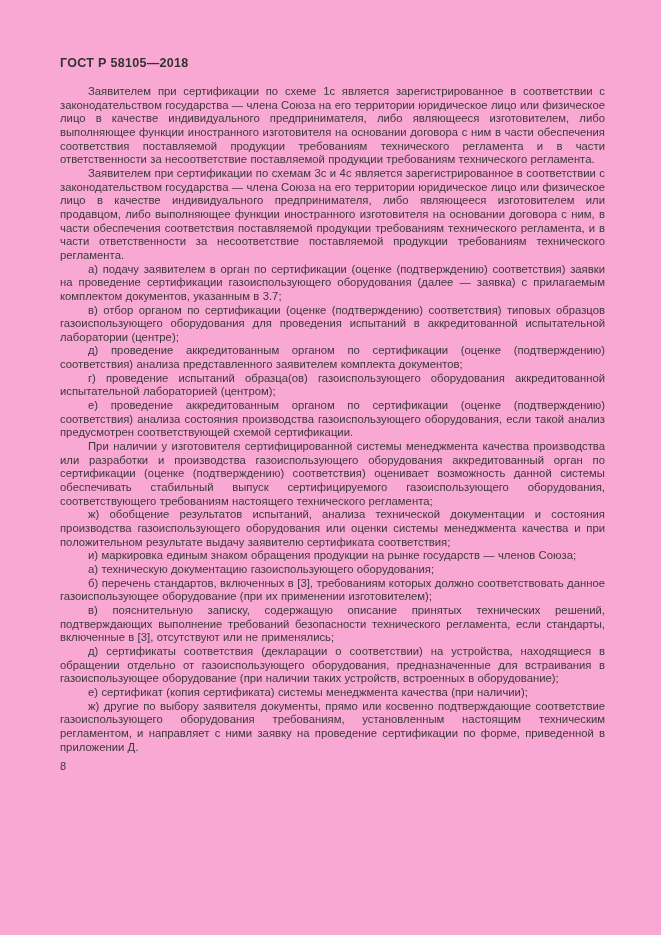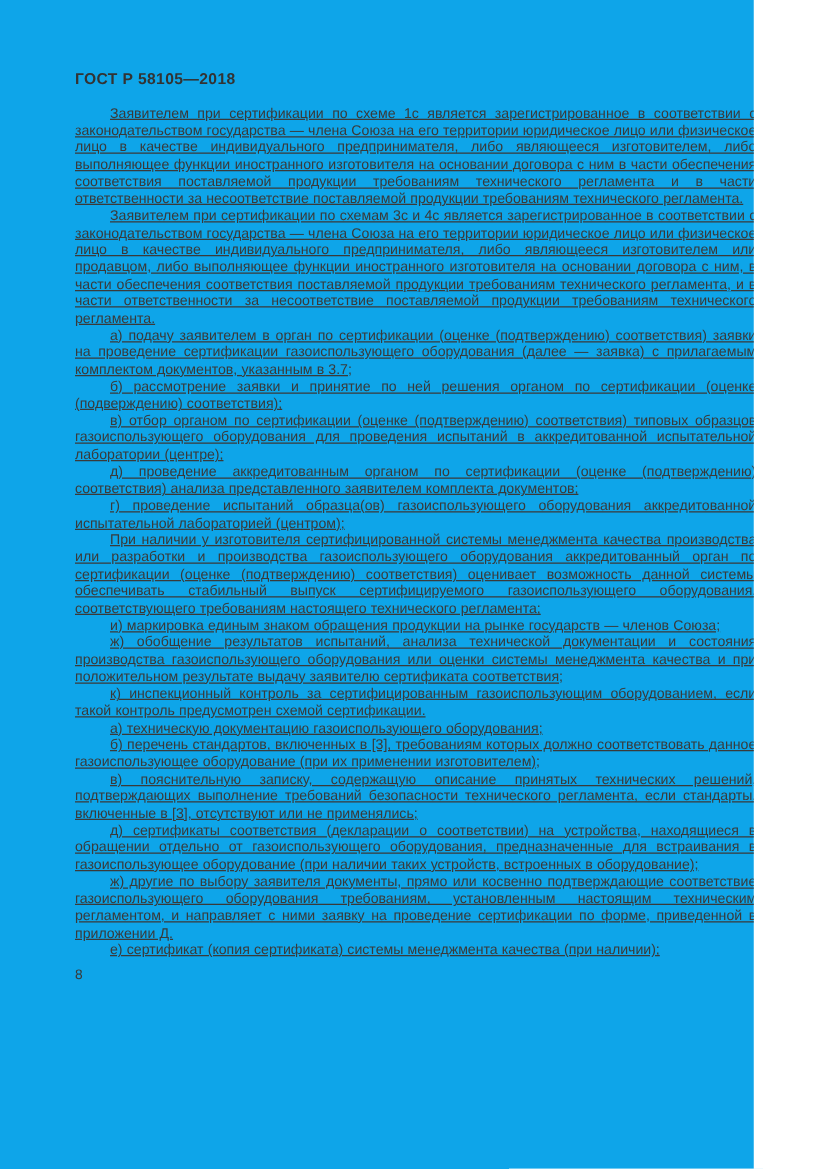--- a/index.html
+++ b/index.html
@@ -2,39 +2,38 @@
 <html lang="ru"><head>
 <meta charset="utf-8">
 <style>
   html, body {
     margin: 0;
     padding: 0;
     background: #ffffff;
   }
   .page {
     position: relative;
-    width: 603px;
+    width: 661px;
     height: 935px;
-    background: #0ea5e9;
+    background: #f9a8d4;
     box-sizing: border-box;
     padding: 56px 56px 0 60px;
     font-family: "Liberation Sans", "DejaVu Sans", sans-serif;
     color: #3a3a3a;
     overflow: hidden;
   }
   .doc-header {
     font-size: 12.5px;
     font-weight: bold;
     color: #333333;
     letter-spacing: 0.3px;
     margin-bottom: 15px;
   }
   .doc-body {
     width: 545px;
-    text-decoration: underline;
   }
   .doc-body p.para {
     margin: 0;
     font-size: 11.3px;
     line-height: 13.65px;
     text-align: justify;
     text-indent: 28px;
     color: #3a3a3a;
     word-spacing: 0.2px;
   }
@@ -47,30 +46,29 @@
 </head>
 <body>
 
 <div class="page">
   <div class="doc-header">ГОСТ Р 58105—2018</div>
 
   <div class="doc-body" id="doc-body">
       <p class="para">Заявителем при сертификации по схеме 1с является зарегистрированное в соответствии с законодательством государства — члена Союза на его территории юридическое лицо или физическое лицо в качестве индивидуального предпринимателя, либо являющееся изготовителем, либо выполняющее функции иностранного изготовителя на основании договора с ним в части обеспечения соответствия поставляемой продукции требованиям технического регламента и в части ответственности за несоответствие поставляемой продукции требованиям технического регламента.</p>
       <p class="para">Заявителем при сертификации по схемам 3с и 4с является зарегистрированное в соответствии с законодательством государства — члена Союза на его территории юридическое лицо или физическое лицо в качестве индивидуального предпринимателя, либо являющееся изготовителем или продавцом, либо выполняющее функции иностранного изготовителя на основании договора с ним, в части обеспечения соответствия поставляемой продукции требованиям технического регламента, и в части ответственности за несоответствие поставляемой продукции требованиям технического регламента.</p>
       <p class="para">а)  подачу заявителем в орган по сертификации (оценке (подтверждению) соответствия) заявки на проведение сертификации газоиспользующего оборудования (далее — заявка) с прилагаемым комплектом документов, указанным в 3.7;</p>
-      <p class="para">б)  рассмотрение заявки и принятие по ней решения органом по сертификации (оценке (подверждению) соответствия);</p>
       <p class="para">в)  отбор органом по сертификации (оценке (подтверждению) соответствия) типовых образцов газоиспользующего оборудования для проведения испытаний в аккредитованной испытательной лаборатории (центре);</p>
       <p class="para">д)  проведение аккредитованным органом по сертификации (оценке (подтверждению) соответствия) анализа представленного заявителем комплекта документов;</p>
       <p class="para">г)  проведение испытаний образца(ов) газоиспользующего оборудования аккредитованной испытательной лабораторией (центром);</p>
+      <p class="para">е)  проведение аккредитованным органом по сертификации (оценке (подтверждению) соответствия) анализа состояния производства газоиспользующего оборудования, если такой анализ предусмотрен соответствующей схемой сертификации.</p>
       <p class="para">При наличии у изготовителя сертифицированной системы менеджмента качества производства или разработки и производства газоиспользующего оборудования аккредитованный орган по сертификации (оценке (подтверждению) соответствия) оценивает возможность данной системы обеспечивать стабильный выпуск сертифицируемого газоиспользующего оборудования, соответствующего требованиям настоящего технического регламента;</p>
+      <p class="para">ж)  обобщение результатов испытаний, анализа технической документации и состояния производства газоиспользующего оборудования или оценки системы менеджмента качества и при положительном результате выдачу заявителю сертификата соответствия;</p>
       <p class="para">и) маркировка единым знаком обращения продукции на рынке государств — членов Союза;</p>
-      <p class="para">ж)  обобщение результатов испытаний, анализа технической документации и состояния производства газоиспользующего оборудования или оценки системы менеджмента качества и при положительном результате выдачу заявителю сертификата соответствия;</p>
-      <p class="para">к)  инспекционный контроль за сертифицированным газоиспользующим оборудованием, если такой контроль предусмотрен схемой сертификации.</p>
       <p class="para">а)  техническую документацию газоиспользующего оборудования;</p>
       <p class="para">б)  перечень стандартов, включенных в [3], требованиям которых должно соответствовать данное газоиспользующее оборудование (при их применении изготовителем);</p>
       <p class="para">в)  пояснительную записку, содержащую описание принятых технических решений, подтверждающих выполнение требований безопасности технического регламента, если стандарты, включенные в [3], отсутствуют или не применялись;</p>
       <p class="para">д)  сертификаты соответствия (декларации о соответствии) на устройства, находящиеся в обращении отдельно от газоиспользующего оборудования, предназначенные для встраивания в газоиспользующее оборудование (при наличии таких устройств, встроенных в оборудование);</p>
+      <p class="para">е)  сертификат (копия сертификата) системы менеджмента качества (при наличии);</p>
       <p class="para">ж) другие по выбору заявителя документы, прямо или косвенно подтверждающие соответствие газоиспользующего оборудования требованиям, установленным настоящим техническим регламентом, и направляет с ними заявку на проведение сертификации по форме, приведенной в приложении Д.</p>
-      <p class="para">е)  сертификат (копия сертификата) системы менеджмента качества (при наличии);</p>
     </div>
 
   <div class="page-number">8</div>
 </div>
 
 </body></html>

